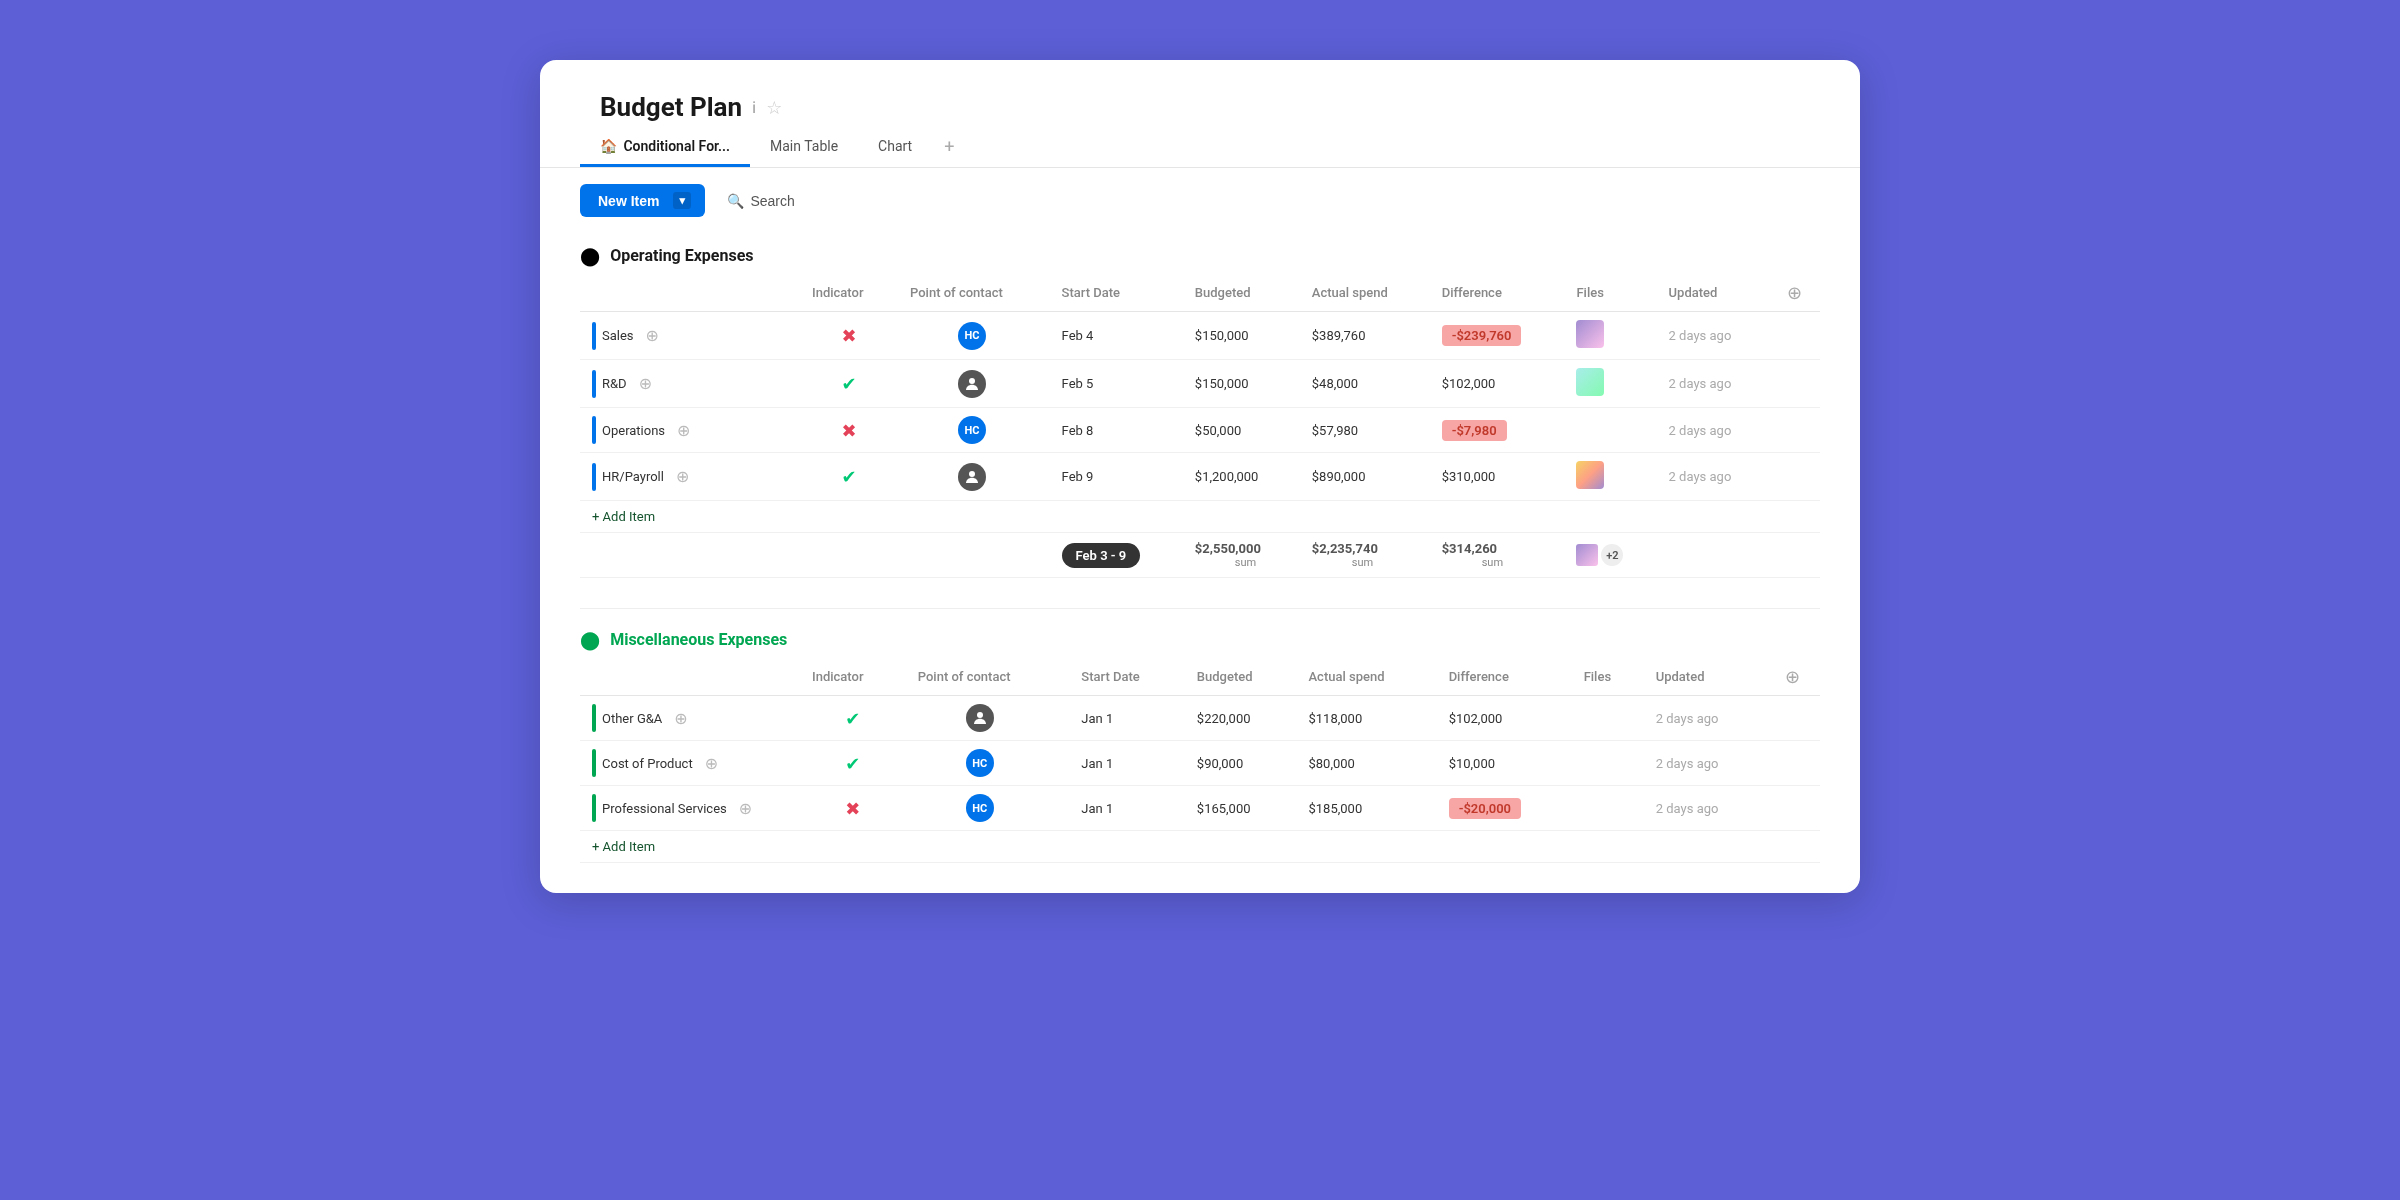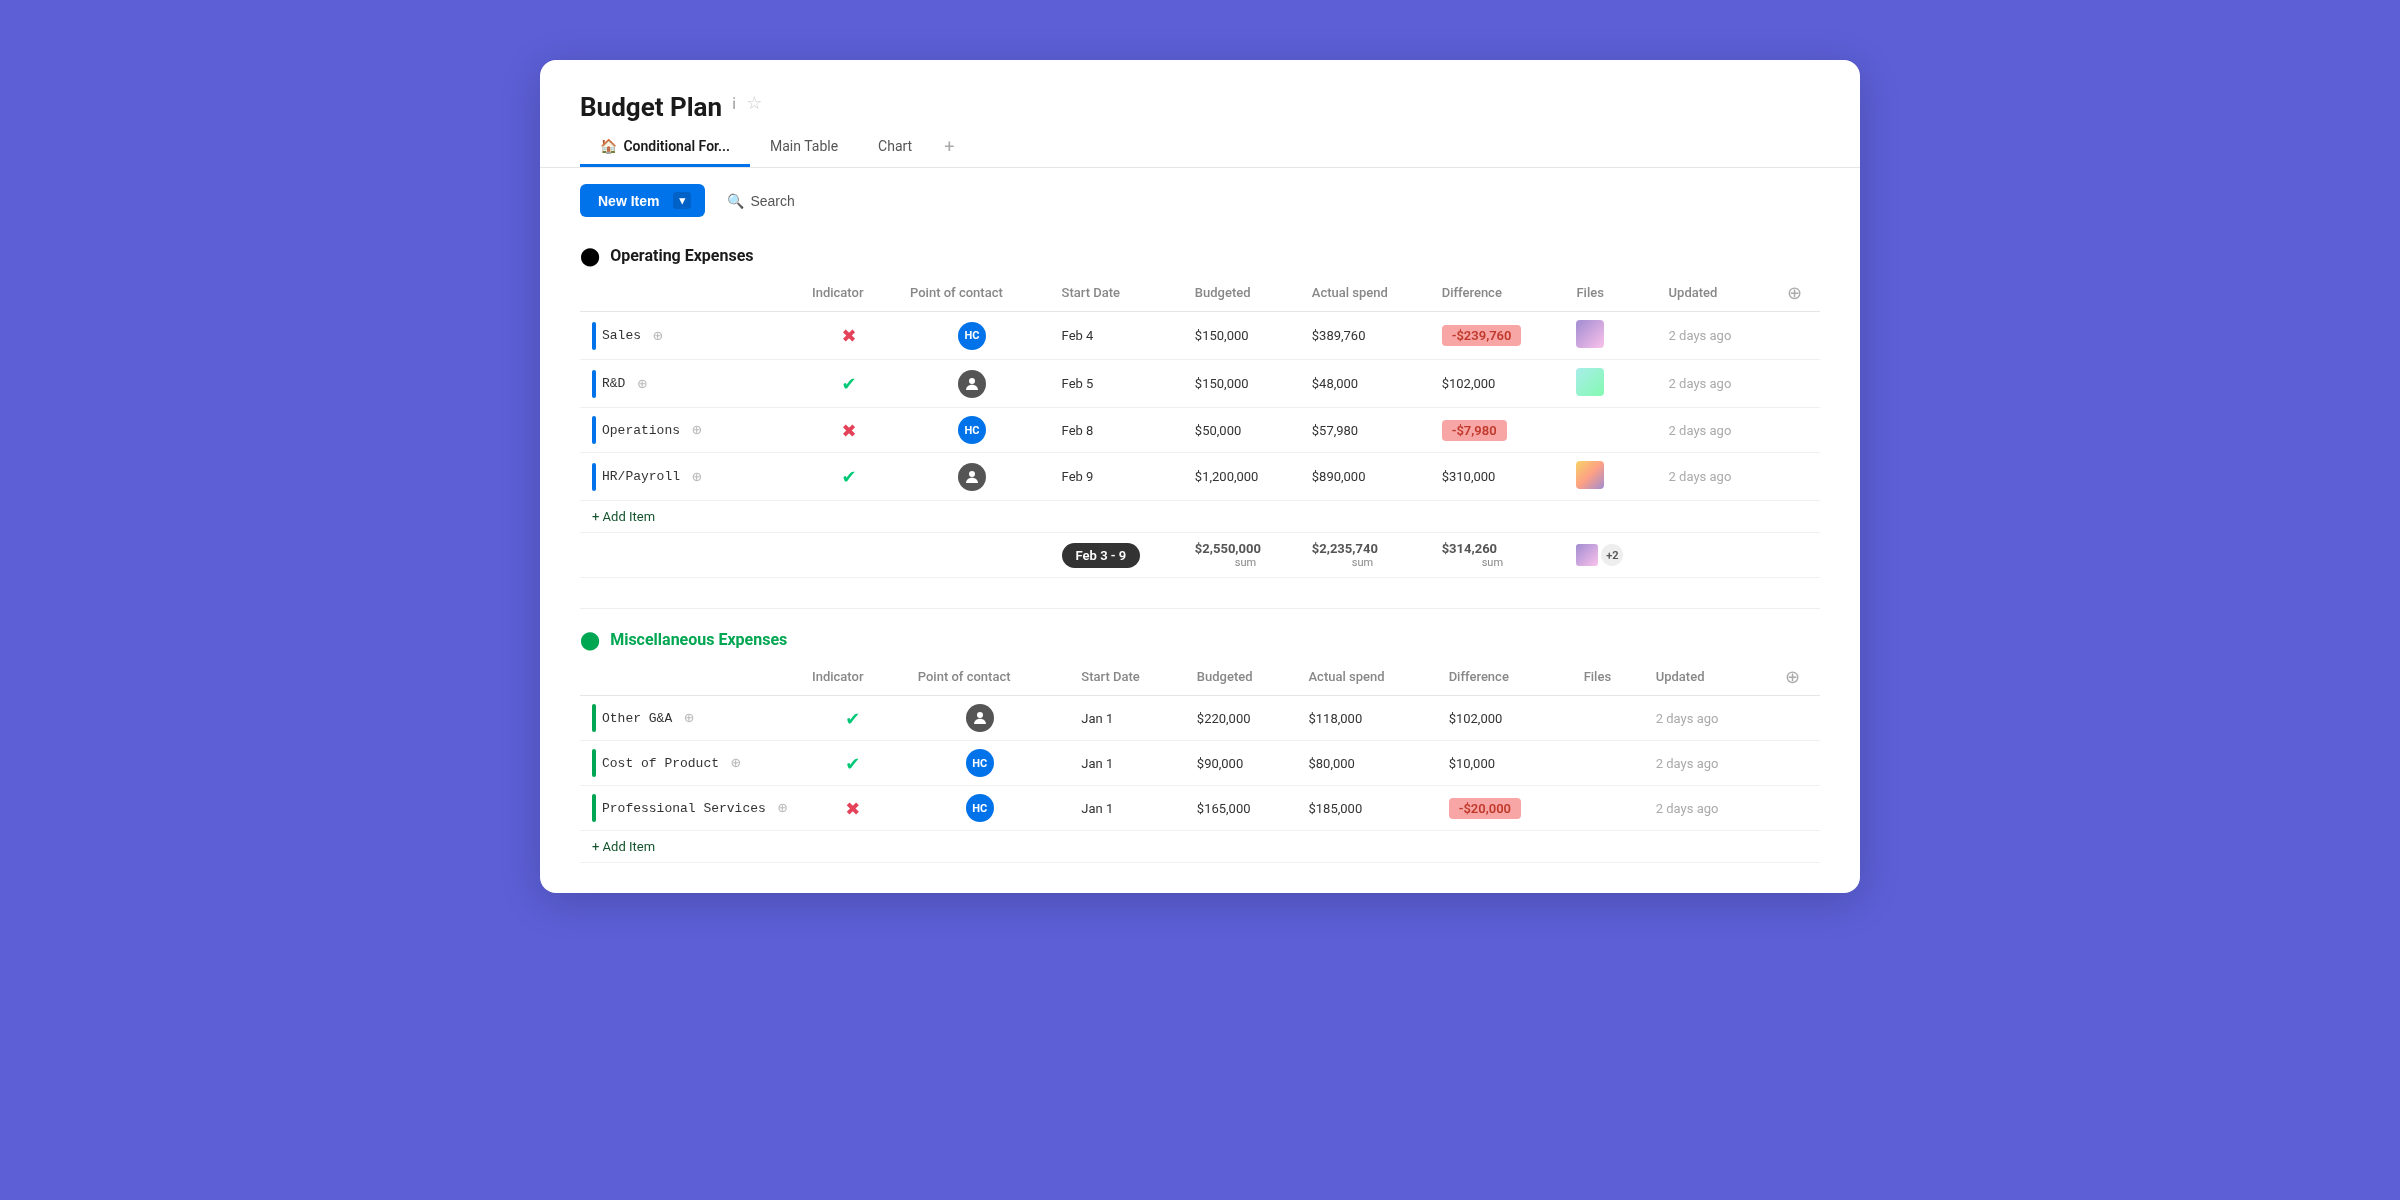--- a/index.html
+++ b/index.html
@@ -20,23 +20,24 @@
       min-height: 700px;
       overflow: hidden;
       box-shadow: 0 8px 40px rgba(0,0,0,0.18);
     }
     .header {
       padding: 32px 40px 0 40px;
       border-bottom: 1px solid #e5e5e5;
     }
     .title-row {
       display: flex;
-      align-items: flex-start;
+      align-items: center;
       gap: 10px;
       margin-bottom: 4px;
+      margin-left: 20px;
     }
     .board-title {
       font-size: 26px;
       font-weight: 700;
       color: #1a1a1a;
     }
     .info-icon {
       color: #999;
       font-size: 16px;
       cursor: pointer;
@@ -158,21 +159,20 @@
     tbody td {
       padding: 8px 12px;
       color: #333;
       white-space: nowrap;
     }
     .row-label-cell {
       display: flex;
       align-items: center;
       gap: 6px;
       min-width: 180px;
-      font-family: Liberation Mono, monospace;
     }
     .row-bar {
       width: 4px;
       height: 28px;
       border-radius: 2px;
       flex-shrink: 0;
     }
     .avatar {
       width: 28px;
       height: 28px;

